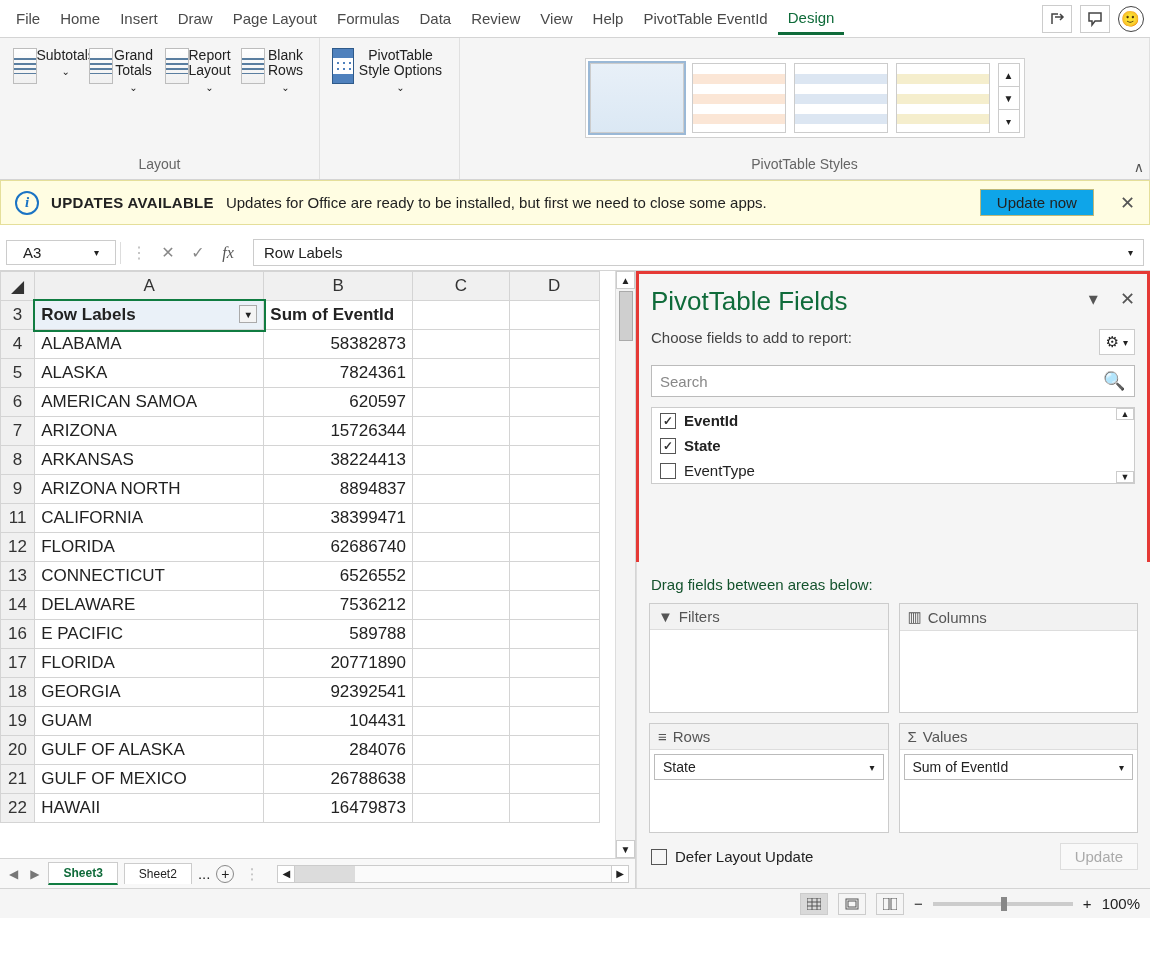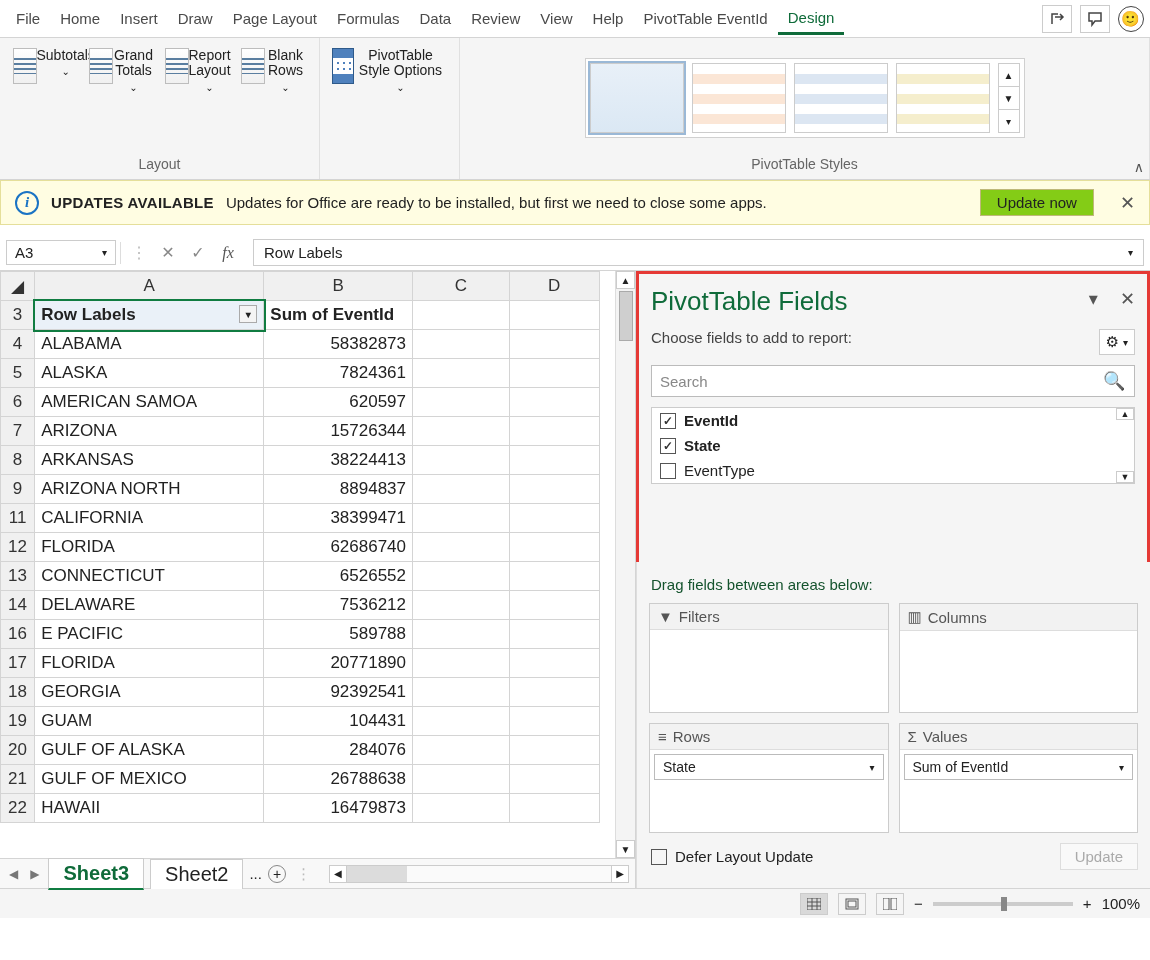--- a/index.html
+++ b/index.html
@@ -26,25 +26,25 @@
   .style-thumb.orange { background:repeating-linear-gradient(#fff 0 10px,#fbe6d6 10px 20px);}
   .style-thumb.blue2 { background:repeating-linear-gradient(#fff 0 10px,#dce6f2 10px 20px);}
   .style-thumb.gold { background:repeating-linear-gradient(#fff 0 10px,#f5eecd 10px 20px);}
   .gallery-ctrl { width:22px; display:flex; flex-direction:column; border:1px solid #ccc;}
   .gallery-ctrl div { flex:1; display:flex; align-items:center; justify-content:center; border-bottom:1px solid #ccc; font-size:10px;}
   .gallery-ctrl div:last-child{border-bottom:none;}
   .ribbon-collapse { position:absolute; right:6px; bottom:4px; font-size:14px; color:#555;}
   
   .banner { display:flex; align-items:center; background:#fffde2; border:1px solid #e5df9a; padding:8px 14px; gap:12px;}
   .banner .info-ico { width:24px; height:24px; border:2px solid #1a73c4; border-radius:50%; color:#1a73c4; display:flex; align-items:center; justify-content:center; font-weight:bold; font-style:italic; font-family:Georgia,serif;}
-  .banner .btn { margin-left:auto; border:1px solid #bfb879; background:#84cc16; padding:4px 16px;}
+  .banner .btn { margin-left:auto; border:1px solid #bfb879; background:#0ea5e9; padding:4px 16px;}
   .banner .close { margin-left:14px; font-size:18px; color:#555;}
   
   .fbar { display:flex; align-items:center; border-bottom:1px solid #d4d4d4; height:36px; margin-top:10px; background:#fff;}
-  .namebox { width:110px; border:1px solid #ccc; margin:0 0 0 6px; padding:3px 8px; display:flex; align-items:center; justify-content:space-between;}
+  .namebox { width:110px; border:1px solid #ccc; margin:0 0 0 6px; padding:3px 16px; display:flex; align-items:center; justify-content:space-between;}
   .fbar .sym { width:30px; text-align:center; color:#888; font-size:16px;}
   .fbar .sym.fx { font-style:italic; font-family:Georgia,serif; color:#555;}
   .fbar .sep { width:1px; height:22px; background:#ddd; margin:0 4px;}
   .formula-input { flex:1; border:1px solid #ccc; margin:0 6px 0 10px; padding:4px 10px; display:flex; align-items:center; justify-content:space-between;}
   .sheet-area { width:636px; display:flex; flex-direction:column; border-right:1px solid #d4d4d4;}
   .grid-wrap { flex:1; overflow:hidden; position:relative;}
   table.grid { border-collapse:collapse; table-layout:fixed; width:600px; font-size:17px;}
   table.grid th, table.grid td { border:1px solid #d4d4d4; padding:2px 6px; height:29px; white-space:nowrap; overflow:hidden;}
   table.grid thead th { background:#f0f0f0; font-weight:normal; text-align:center; color:#333;}
   table.grid .rownum { background:#f0f0f0; text-align:center; width:34px; color:#333;}
@@ -78,21 +78,21 @@
   .areas { display:grid; grid-template-columns:1fr 1fr; grid-template-rows:110px 110px; gap:10px;}
   .area { border:1px solid #ccc; background:#fff; display:flex; flex-direction:column;}
   .area-head { background:#f2f2f2; border-bottom:1px solid #ddd; padding:4px 8px; display:flex; align-items:center; gap:6px; color:#555;}
   .area-body { flex:1; padding:4px;}
   .pill { border:1px solid #bbb; background:#fff; padding:4px 8px; display:flex; align-items:center; justify-content:space-between; font-size:14px;}
   .defer-row { display:flex; align-items:center; gap:8px; padding:10px 0 8px 2px;}
   .defer-row .upd-btn { margin-left:auto; color:#aaa; border:1px solid #ddd; padding:4px 14px; background:#f9f9f9;}
   
   .sheet-tabs { display:flex; align-items:center; border-top:1px solid #d4d4d4; height:30px; background:#f8f8f8; padding:0 6px; gap:6px;}
   .sheet-tabs .nav { font-size:12px; color:#777; padding:0 3px;}
-  .tabitem { padding:3px 14px; border:1px solid #ccc; background:#fff; border-bottom:none; font-size:20px;}
+  .tabitem { padding:3px 14px; border:1px solid #ccc; background:#fff; border-bottom:none; font-size:12px;}
   .tabitem.active { font-weight:bold; border-bottom:2px solid #107c41; color:#0f6b3a;}
   .plus-circle { width:18px; height:18px; border:1px solid #888; border-radius:50%; display:flex; align-items:center; justify-content:center; font-size:14px;}
   .hscroll { flex:1; display:flex; align-items:center; margin-left:8px;}
   .hscroll .btn { width:18px; height:18px; border:1px solid #ccc; background:#fff; display:flex; align-items:center; justify-content:center; font-size:10px;}
   .hscroll .track { flex:1; height:18px; border:1px solid #ccc; background:#fafafa; margin:0 -1px; position:relative;}
   .hscroll .thumb { position:absolute; left:0; top:0; bottom:0; width:60px; background:#dcdcdc;}
   
   .status { display:flex; align-items:center; justify-content:flex-end; height:30px; border-top:1px solid #d4d4d4; background:#f5f5f5; padding:0 10px; gap:10px;}
   .view-btn { width:28px; height:22px; border:1px solid #ccc; display:flex; align-items:center; justify-content:center;}
   .view-btn.active { background:#d9d9d9;}

